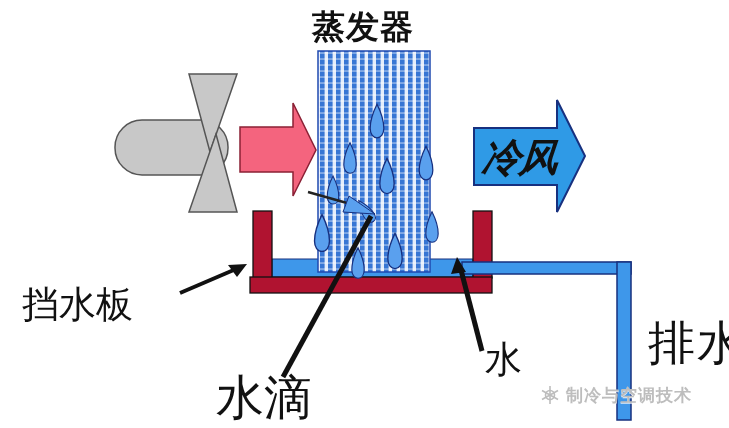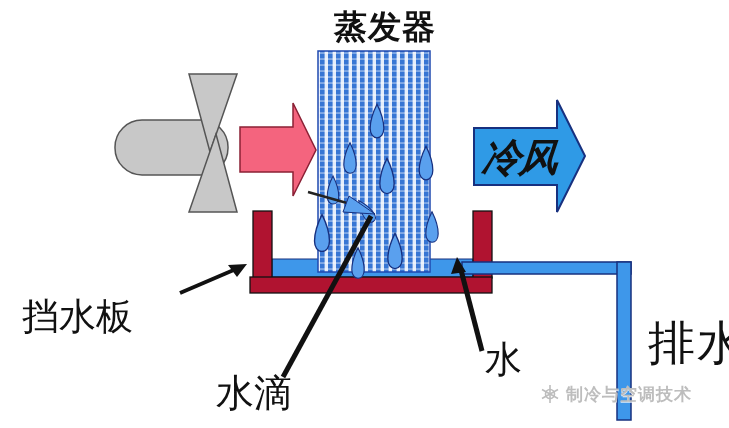--- a/index.html
+++ b/index.html
@@ -3,36 +3,36 @@
 <meta charset="utf-8">
 <style>
   html,body{margin:0;padding:0;background:#fff;}
   .stage{
     position:relative;width:729px;height:428px;background:#ffffff;
     overflow:hidden;font-family:"Liberation Sans","DejaVu Sans",sans-serif;
   }
   .layer{position:absolute;left:0;top:0;width:729px;height:428px;}
   .txt{position:absolute;color:var(--label-black,#111);line-height:1;white-space:nowrap;}
   .title{
-    left:312px;top:10px;width:124px;text-align:right;
+    left:312px;top:10px;width:124px;text-align:left;
     font-size:33px;font-weight:bold;letter-spacing:1px;
   }
   .cold-wind{
     left:479px;top:138px;width:80px;text-align:center;
     font-size:39px;font-weight:bold;font-style:italic;
     transform:skewX(-4deg);letter-spacing:-2px;
   }
   .lbl{font-family:"Liberation Serif","DejaVu Serif",serif;}
-  .lbl-baffle{left:22px;top:298px;font-size:37px;}
-  .lbl-droplet{left:216px;top:374px;font-size:38px;}
+  .lbl-baffle{left:22px;top:286px;font-size:37px;}
+  .lbl-droplet{left:216px;top:374px;font-size:48px;}
   .lbl-water{left:485px;top:341px;font-size:37px;}
   .lbl-drain{left:648px;top:320px;font-size:47px;letter-spacing:2px;}
   .watermark{
     position:absolute;left:539px;top:383px;height:24px;
-    display:flex;gap:5px;
+    display:flex;align-items:center;gap:5px;
     color:var(--watermark-gray,#bdbdbd);
     font-size:17px;font-weight:bold;letter-spacing:1px;
     text-shadow:0 1px 0 rgba(255,255,255,.8);
   }
 </style>
 </head>
 <body>
 
 <div class="stage">
 

